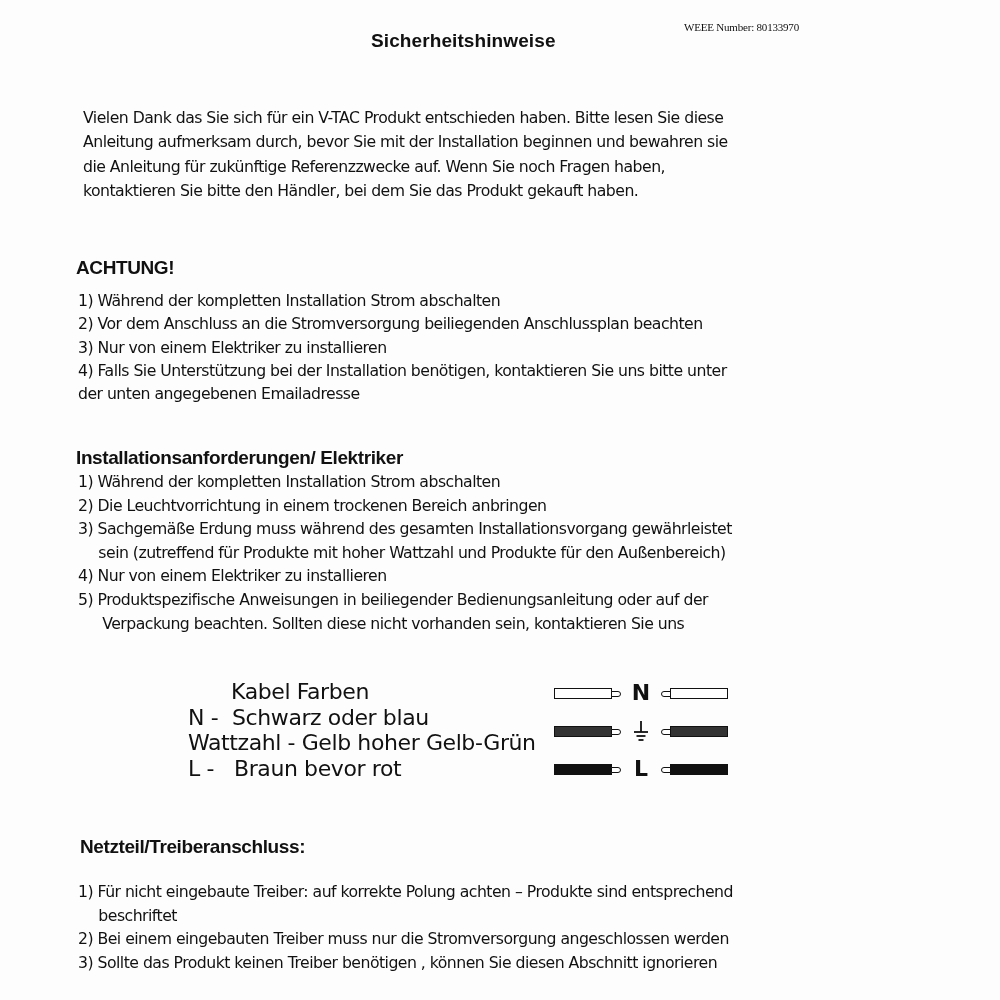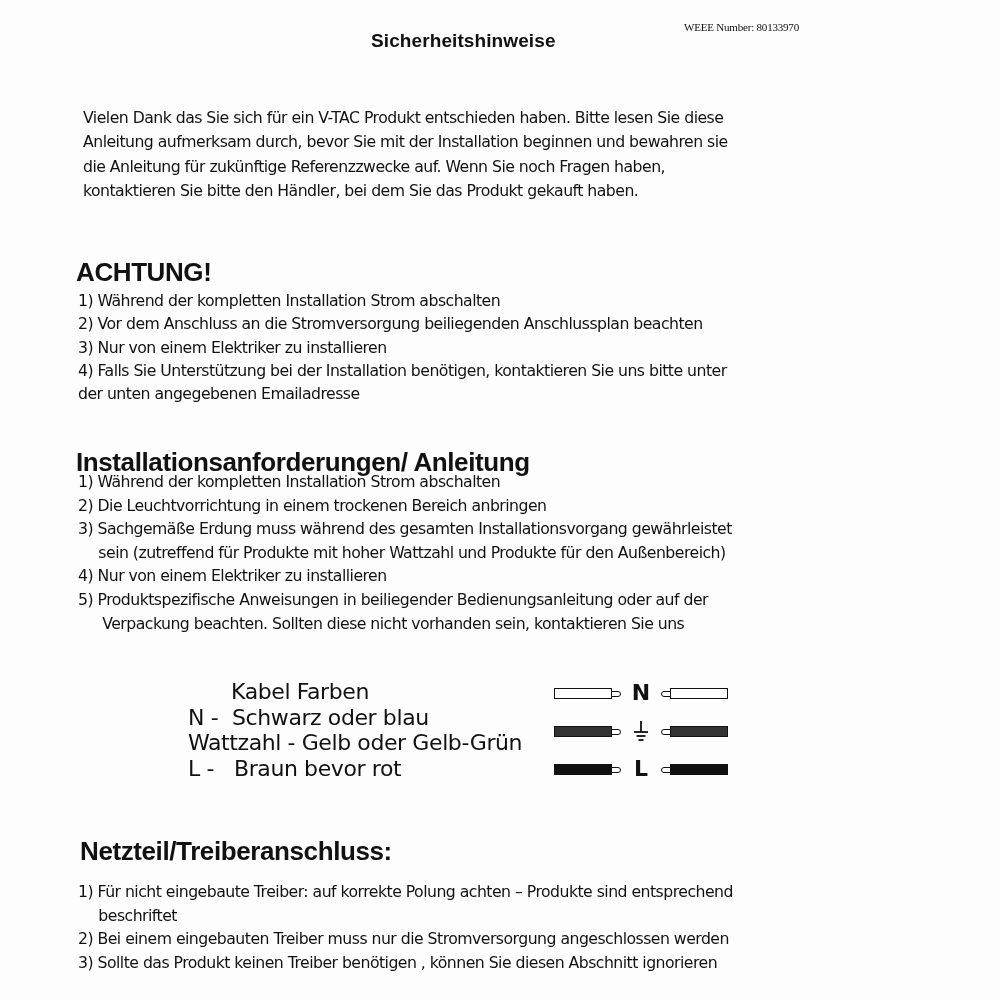--- a/index.html
+++ b/index.html
@@ -44,21 +44,21 @@
       margin-left: 16px;
     }
     .intro {
       position: absolute;
       left: 83px;
       top: 106px;
       line-height: 24.3px;
     }
     .h2 {
       position: absolute;
-      font-size: 26px;
+      font-size: 19px;
       letter-spacing: -0.4px;
     }
     .list {
       position: absolute;
       left: 78px;
       margin: 0;
       padding: 0;
       list-style: none;
     }
     .list li {
@@ -168,42 +168,42 @@
 <ul id="achtung-list" class="list body-text">
   <li><span>1) Während der kompletten Installation Strom abschalten</span></li>
   <li><span>2) Vor dem Anschluss an die Stromversorgung beiliegenden Anschlussplan beachten</span></li>
   <li><span>3) Nur von einem Elektriker zu installieren</span></li>
   <li>
     <span>4) Falls Sie Unterstützung bei der Installation benötigen, kontaktieren Sie uns bitte unter</span>
     <span class="cont">der unten angegebenen Emailadresse</span>
   </li>
 </ul>
 
-<div id="install-title" class="h2 sans-bold">Installationsanforderungen/ Anleitung</div>
+<div id="install-title" class="h2 sans-bold">Installationsanforderungen/ Elektriker</div>
 <ul id="install-list" class="list body-text">
   <li><span>1) Während der kompletten Installation Strom abschalten</span></li>
   <li><span>2) Die Leuchtvorrichtung in einem trockenen Bereich anbringen</span></li>
   <li>
     <span>3) Sachgemäße Erdung muss während des gesamten Installationsvorgang gewährleistet</span>
     <span class="cont indent1">sein (zutreffend für Produkte mit hoher Wattzahl und Produkte für den Außenbereich)</span>
   </li>
   <li><span>4) Nur von einem Elektriker zu installieren</span></li>
   <li>
     <span>5) Produktspezifische Anweisungen in beiliegender Bedienungsanleitung oder auf der</span>
     <span class="cont indent2">Verpackung beachten. Sollten diese nicht vorhanden sein, kontaktieren Sie uns</span>
   </li>
 </ul>
 
 <div class="cable-legend">
   <div class="legend-title">Kabel Farben</div>
   <div class="row-n">
     <span class="code">N -</span><span>Schwarz oder blau</span>
   </div>
   <div class="row-e">
-    <span>Wattzahl -</span> <span>Gelb oder Gelb-Grün</span>
+    <span>Wattzahl -</span> <span>Gelb hoher Gelb-Grün</span>
   </div>
   <div class="row-l">
     <span class="code">L -</span><span>Braun bevor rot</span>
   </div>
 </div>
 
 <div class="wire-diagram">
   <div class="wire-row" style="top:1px;">
     <div class="wire left white"></div>
     <div class="tip left"></div>

